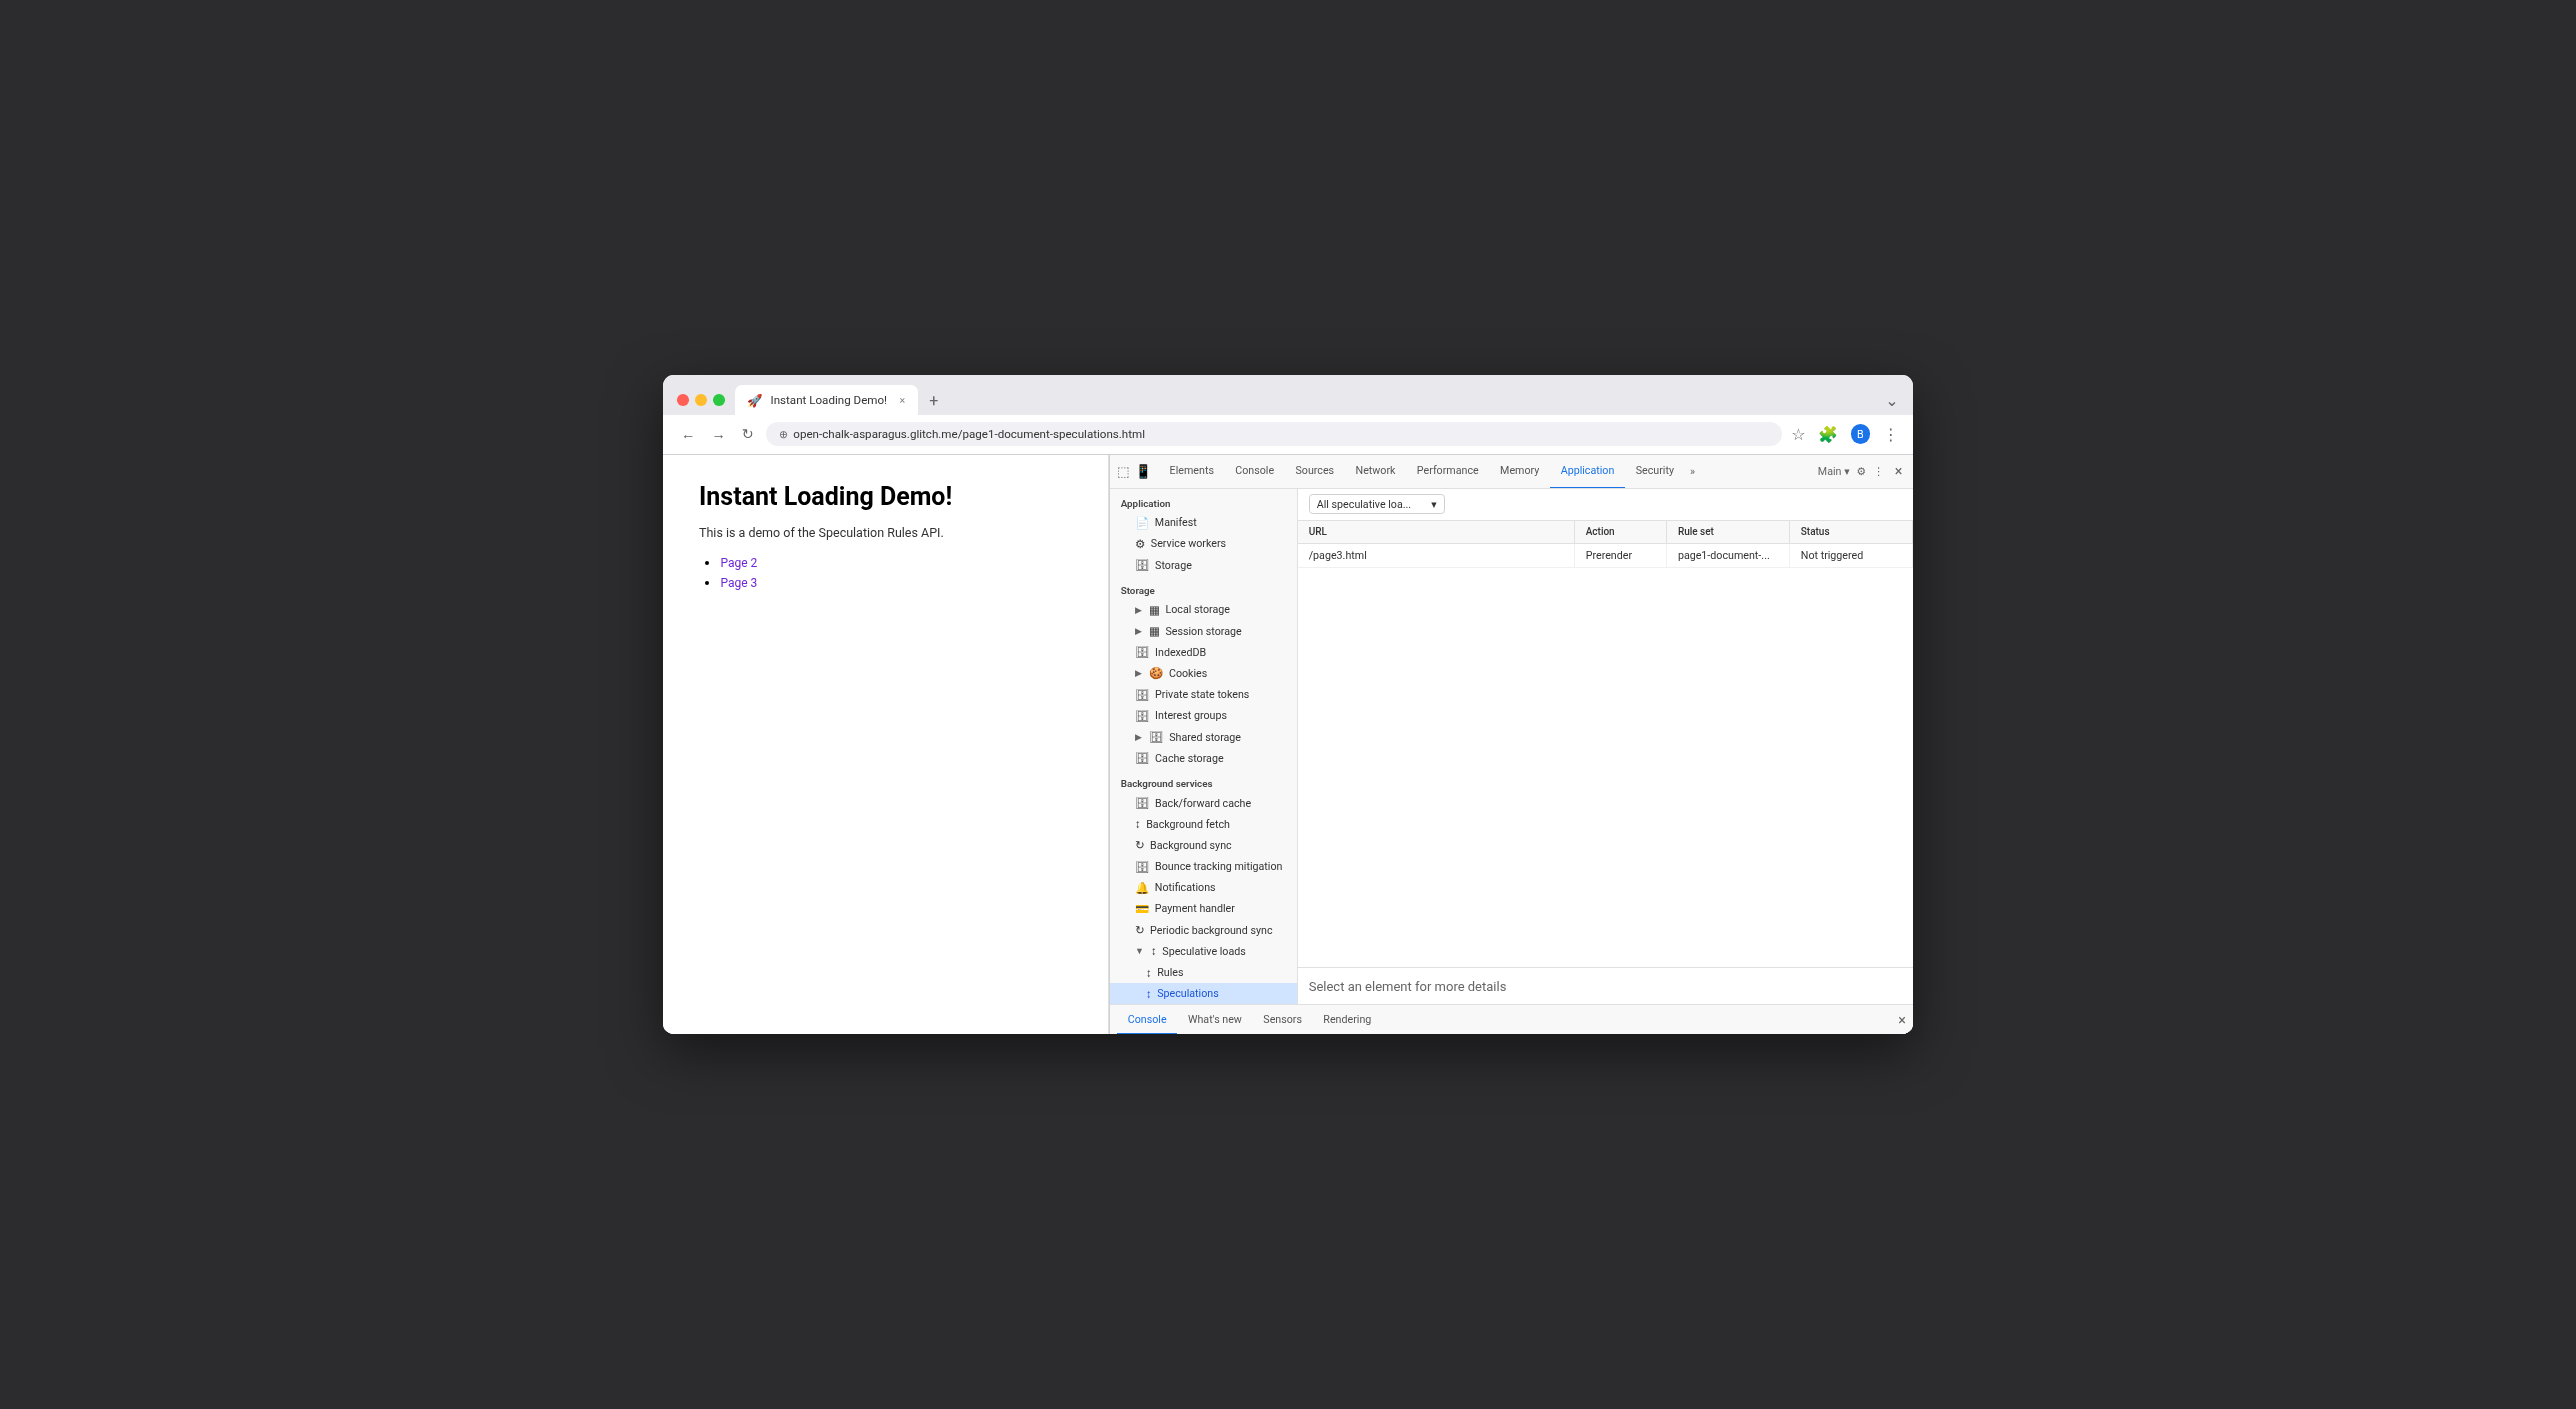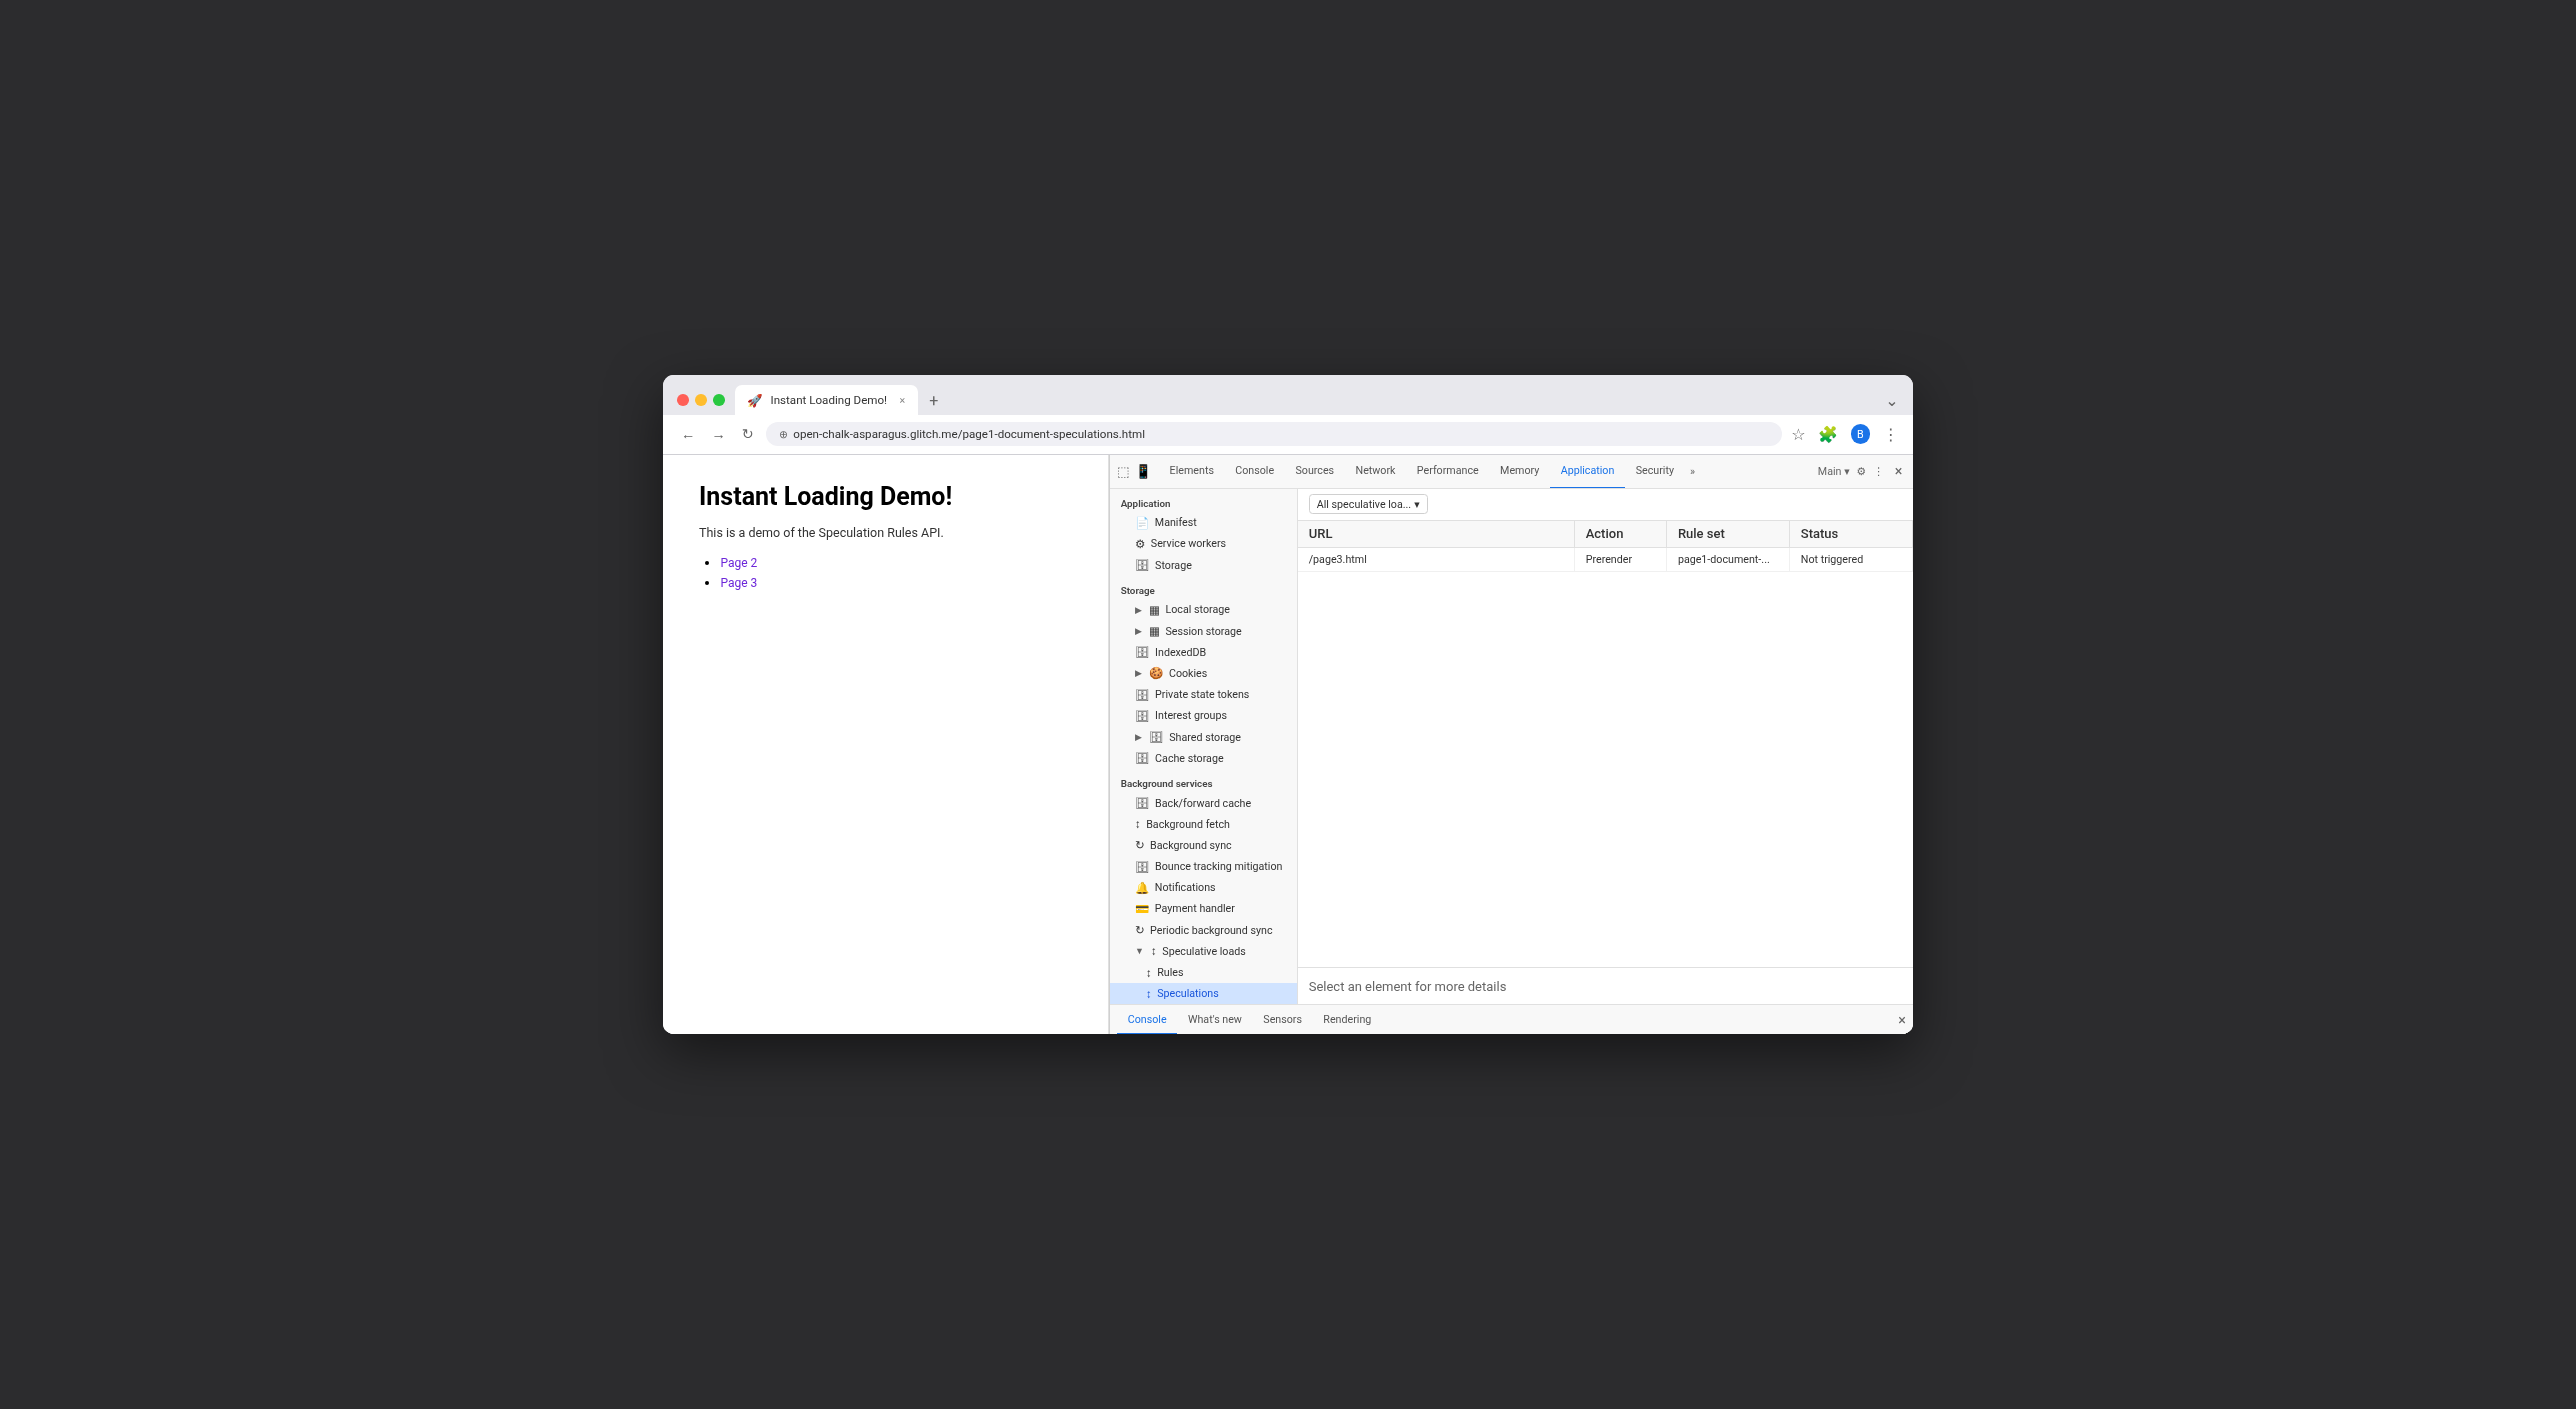--- a/index.html
+++ b/index.html
@@ -240,21 +240,21 @@
       display: flex;
       align-items: center;
       padding: 5.4px 10.7px;
       border-bottom: 0.9px solid #e0e0e0;
       background: #fff;
       gap: 7.1px;
     }
     .filter-dropdown {
       display: flex;
       align-items: center;
-      gap: 3px;
+      gap: 20px;
       border: 0.9px solid #d0d0d0;
       border-radius: 3.6px;
       padding: 2.7px 7.1px;
       font-size: 10.7px;
       color: #333;
       cursor: pointer;
     }
     
     .data-table {
       width: 100%;
@@ -262,21 +262,21 @@
       font-size: 10.7px;
     }
     .data-table th {
       text-align: left;
       padding: 5.4px 10.7px;
       border-bottom: 0.9px solid #e0e0e0;
       border-right: 0.9px solid #e0e0e0;
       font-weight: 500;
       color: #333;
       background: #f8f8f8;
-      font-size: 13px;
+      font-size: 10px;
     }
     .data-table td {
       padding: 5.4px 10.7px;
       border-bottom: 0.9px solid #f0f0f0;
       border-right: 0.9px solid #f0f0f0;
       color: #333;
       font-size: 10.7px;
     }
     .data-table tr.row-selected td {
       background: #e8f0fe;

